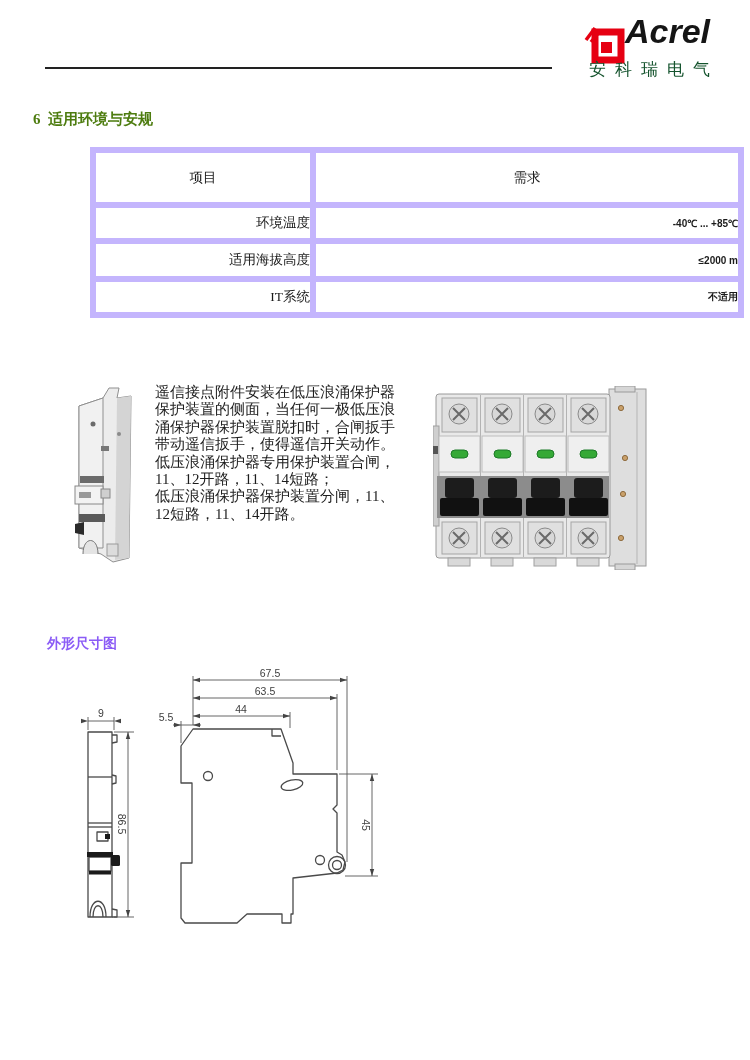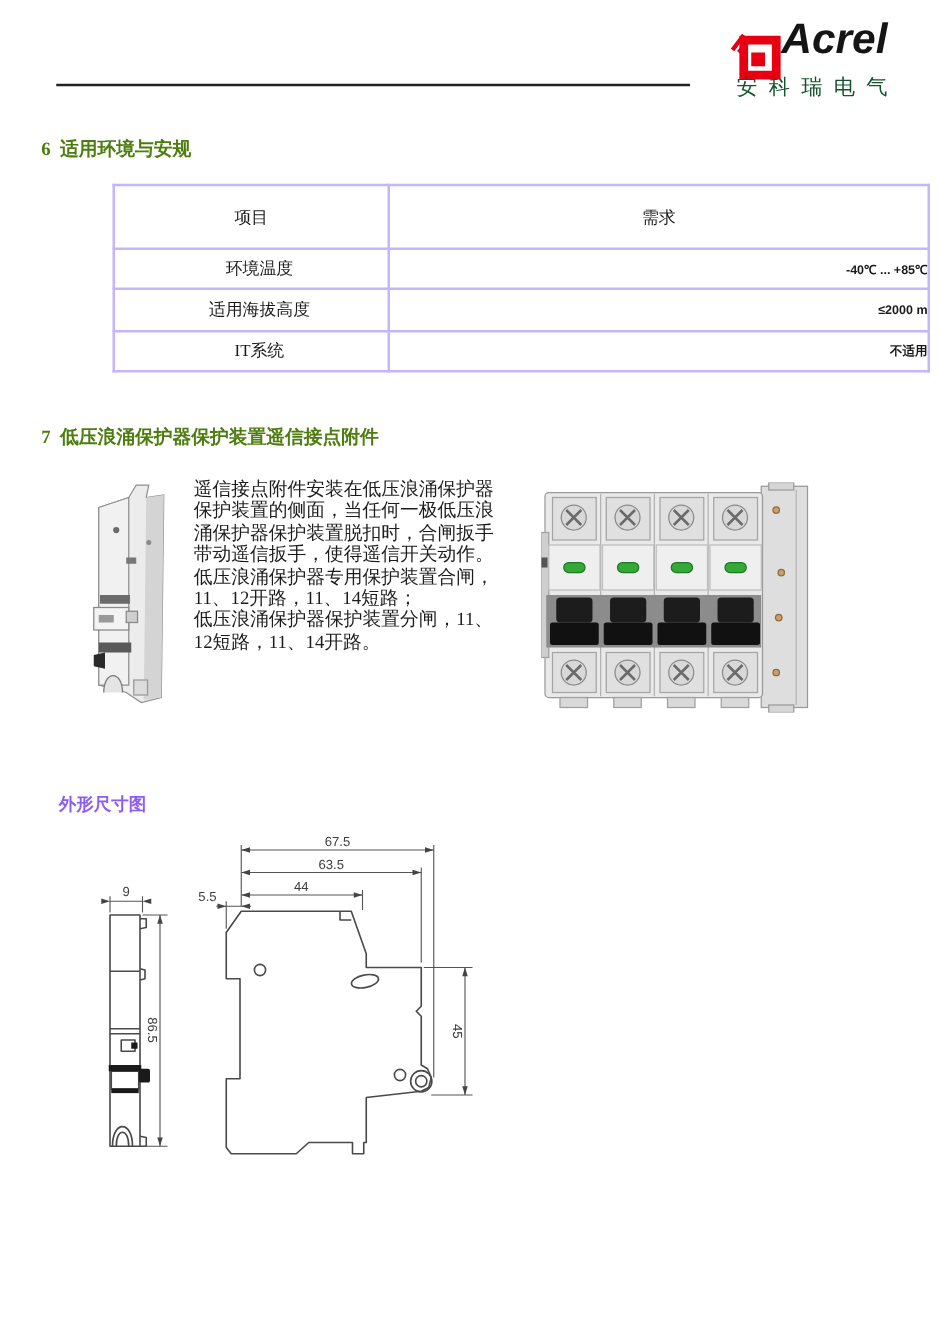--- a/index.html
+++ b/index.html
@@ -18,24 +18,24 @@
   
   .sec-title{position:absolute;left:33px;margin:0;font-size:15px;font-weight:700;
              color:#4d7c0f;white-space:pre;font-family:"Liberation Serif",serif;}
   .t6{top:110px;}
   .t7{top:340px;}
 
   
   .spec-table{position:absolute;left:90px;top:147px;width:654px;border-collapse:collapse;
               table-layout:fixed;font-size:13.5px;color:#1a1a1a;}
   .spec-table col.c1{width:220px;}
-  .spec-table th,.spec-table td{border:2px solid #c4b5fd;padding:0;}
+  .spec-table th,.spec-table td{border:6px solid #c4b5fd;padding:0;}
   .spec-table th{height:49px;font-weight:400;text-align:center;vertical-align:middle;}
   .spec-table td{vertical-align:middle;}
-  .spec-table td.item{text-align:center;padding-left:13px;}
+  .spec-table td.item{text-align:right;padding-left:13px;}
   .spec-table td.val{text-align:right;font-family:"Liberation Sans",sans-serif;
                      font-weight:600;font-size:10px;}
   .spec-table tr.r0 td{height:30px;}
   .spec-table tr.r1 td{height:31px;}
   .spec-table tr.r2 td{height:32px;}
   .spec-table tr.r3 td{height:30px;}
 
   
   .accessory-img{position:absolute;left:63px;top:386px;}
   .para{position:absolute;left:155px;top:384px;width:276px;font-size:15px;line-height:17.4px;
@@ -89,21 +89,20 @@
         <td class="item">适用海拔高度</td>
         <td class="val">≤2000 m</td>
       </tr>
       <tr class="r3">
         <td class="item">IT系统</td>
         <td class="val">不适用</td>
       </tr>
     </tbody>
   </table>
 
-  <h2 class="sec-title t7">7  低压浪涌保护器保护装置遥信接点附件</h2>
 
   <svg class="accessory-img" width="84" height="178" viewBox="0 0 84 178">
     <g stroke="#8f8f8f" stroke-width="1">
       <path d="M16,20 L40,12 L46,2 L56,2 L54,12 L68,10 L66,172 L50,176 L38,168 L16,162 Z" fill="#ececec"></path>
       <path d="M54,12 L68,10 L66,172 L52,174 Z" fill="#d4d4d4" stroke="none"></path>
       <path d="M16,20 L40,12 L40,162 L16,162 Z" fill="#f1f1f1"></path>
     </g>
     <circle cx="30" cy="38" r="2.5" fill="#6b6b6b"></circle>
     <circle cx="56" cy="48" r="2" fill="#8a8a8a"></circle>
     <rect x="38" y="60" width="8" height="5" fill="#777"></rect>

